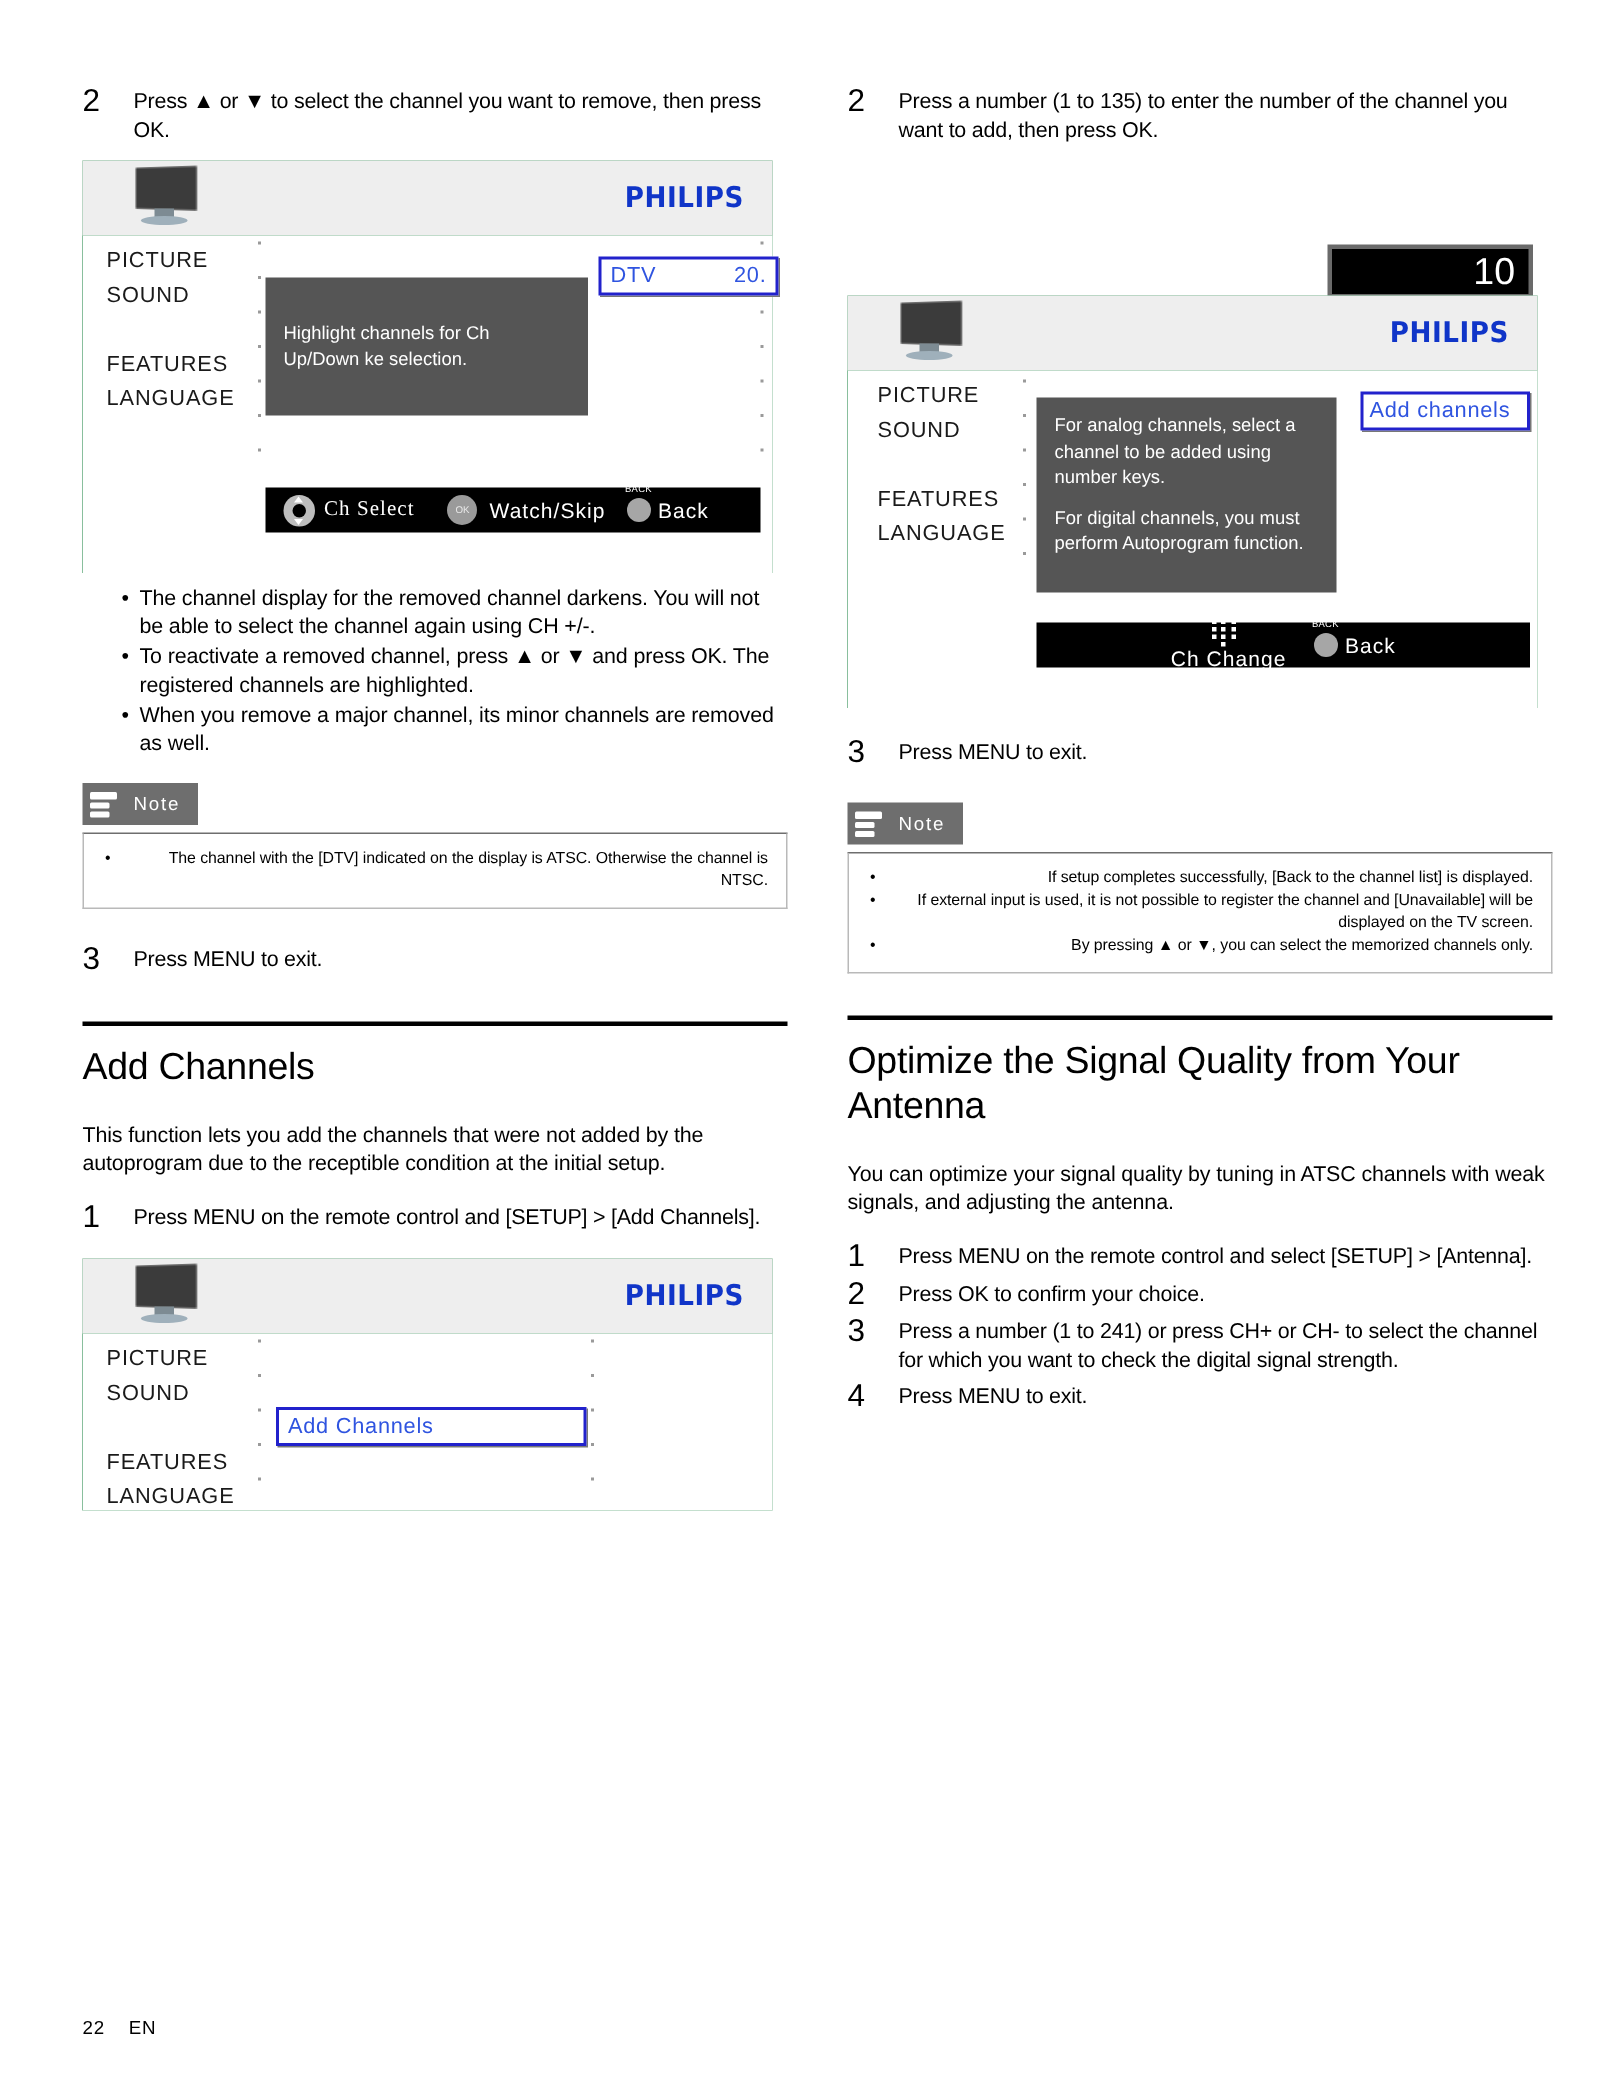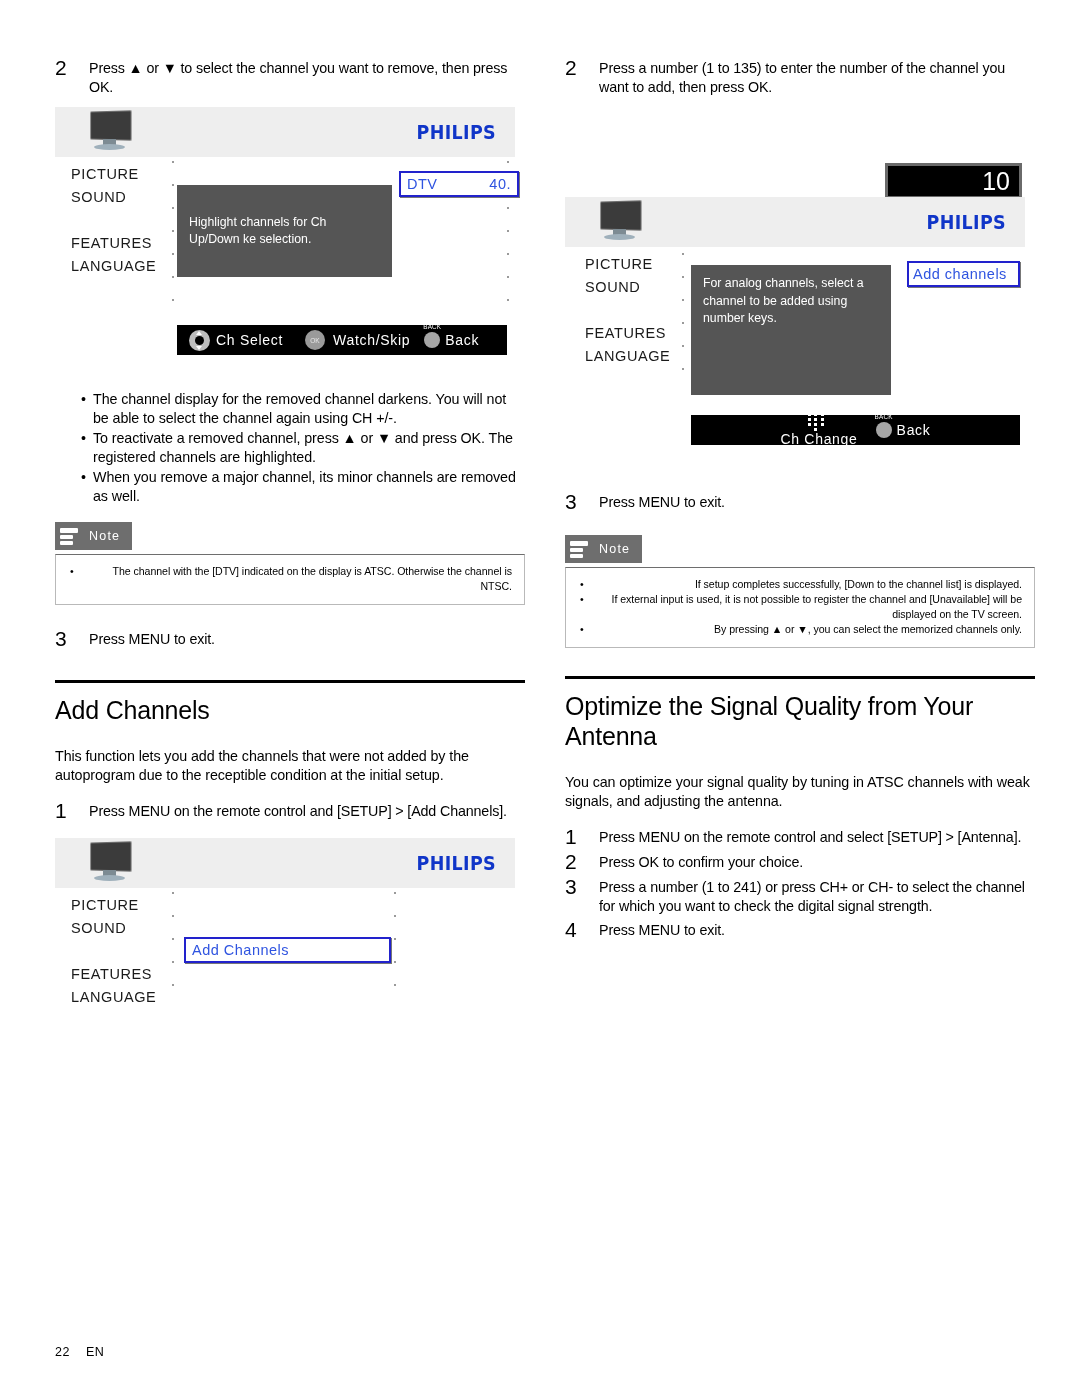--- a/index.html
+++ b/index.html
@@ -358,25 +358,25 @@
             <span></span>
             <span></span>
             <span></span>
             <span></span>
         </div>
 
         <div class="osd-box" style="left:122px; top:28px; width:215px; height:92px; display:flex; align-items:center;">Highlight channels for Ch Up/Down ke selection.</div>
 
         <div class="hl-box" style="left:344px; top:14px; width:120px;">
           <span>DTV</span>
-          <span class="val">40.</span>
+          <span class="val">20.</span>
         </div>
 
         <div class="navbar" style="left:122px; top:168px; width:330px; padding-left:12px;">
-          <div class="item" style="margin-right:22px;">
+          <div class="item" style="margin-right:22px;font-family:Liberation Serif, serif;">
             <div class="dpad">
               <div class="ar-up"></div>
                 <div class="ar-dn"></div>
             </div>
             <span>Ch Select</span>
           </div>
           <div class="item" style="margin-right:14px;">
             <div class="okbtn">OK</div>
             <span>Watch/Skip</span>
           </div>
@@ -511,20 +511,21 @@
           <span></span>
             <span></span>
             <span></span>
             <span></span>
             <span></span>
             <span></span>
         </div>
 
         <div class="osd-box" style="left:126px; top:18px; width:200px; height:130px;">
           <div style="margin-bottom:9px;">For analog channels, select a channel to be added using number keys.</div>
+          <div>For digital channels, you must perform Autoprogram function.</div>
         </div>
 
         <div class="hl-box" style="left:342px; top:14px; width:113px; padding:1px 4px;">
           <span>Add channels</span>
         </div>
 
         <div class="navbar" style="left:126px; top:168px; width:329px; justify-content:center;">
           <div class="item" style="margin-right:18px;flex-direction:column;">
             <div class="keypad">
               <i></i>
@@ -562,21 +563,21 @@
         <div class="note-ico">
             <i></i>
             <i></i>
             <i></i>
           </div>
         <div class="note-title">Note</div>
       </div>
       <div class="note-body">
         <div class="bl">
           <div class="dot">•</div>
-          <div class="txt">If setup completes successfully, [Down to the channel list] is displayed.</div>
+          <div class="txt">If setup completes successfully, [Back to the channel list] is displayed.</div>
         </div>
         <div class="bl">
           <div class="dot">•</div>
           <div class="txt">If external input is used, it is not possible to register the channel and [Unavailable] will be displayed on the TV screen.</div>
         </div>
         <div class="bl">
           <div class="dot">•</div>
           <div class="txt">By pressing ▲ or ▼, you can select the memorized channels only.</div>
         </div>
       </div>

